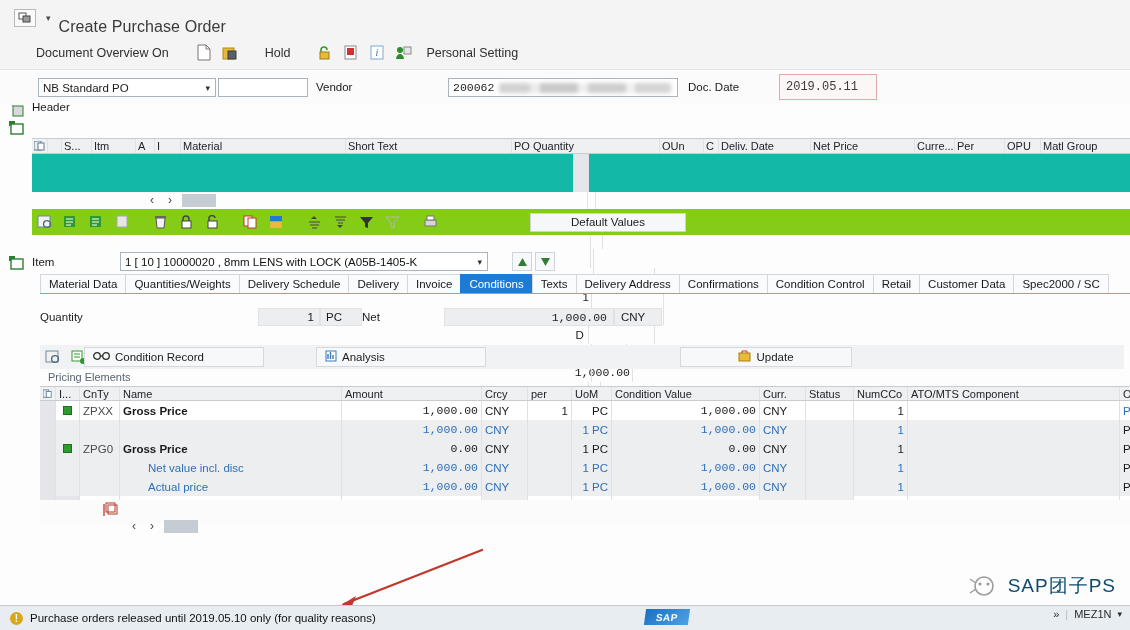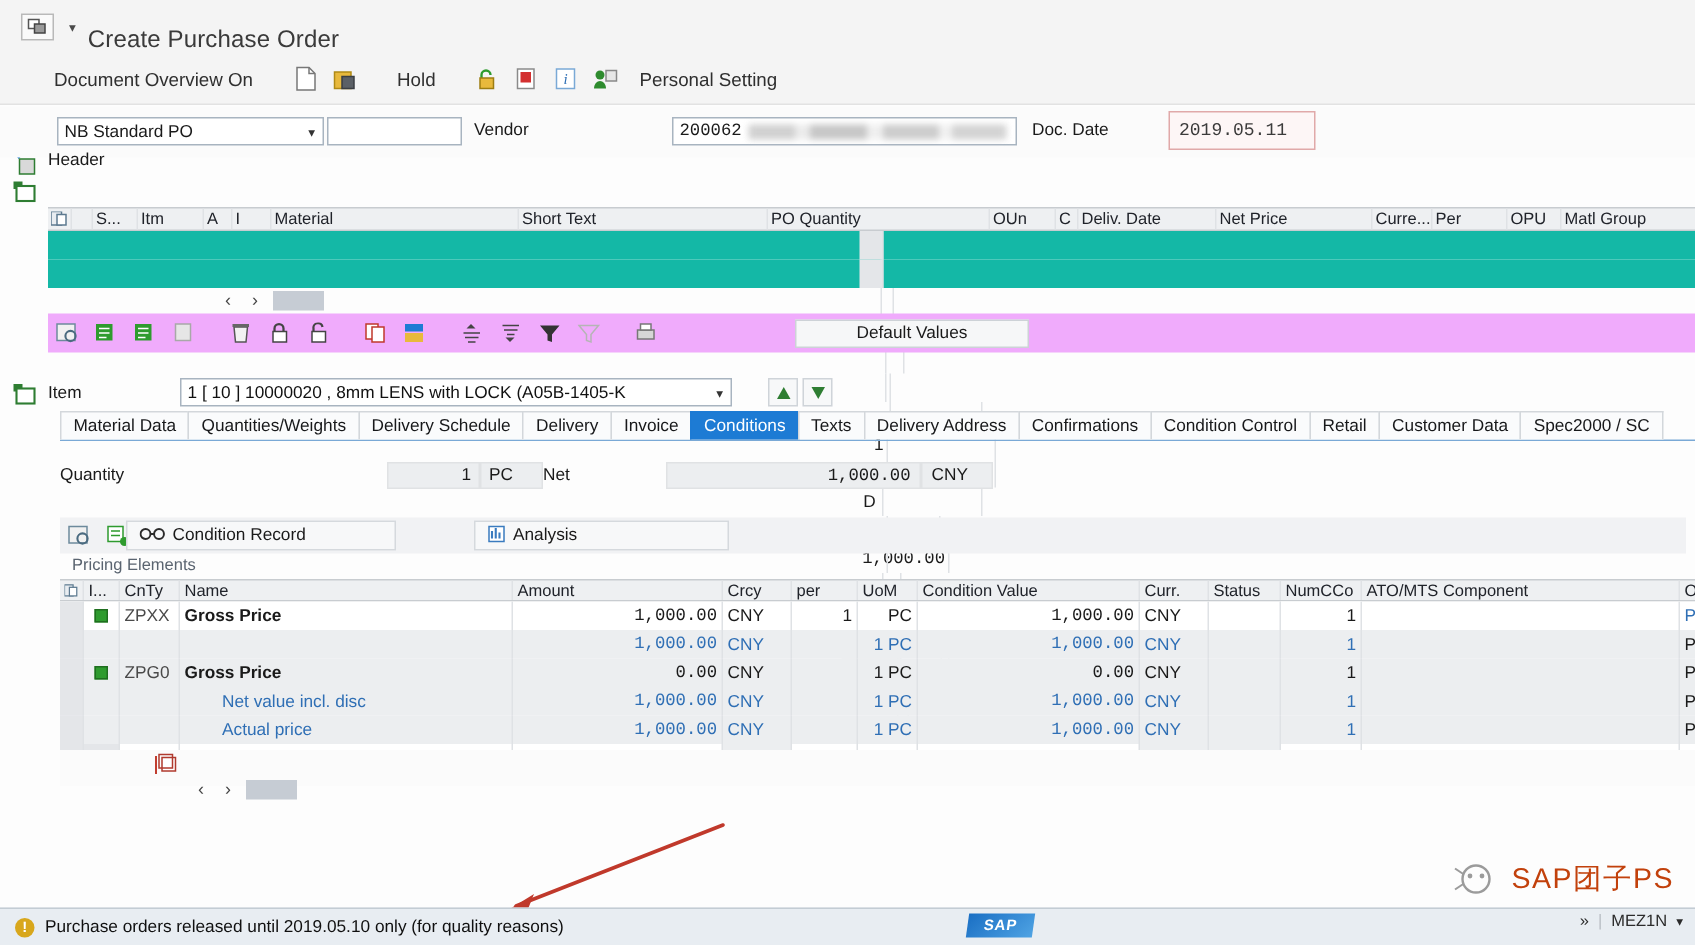--- a/index.html
+++ b/index.html
@@ -79,21 +79,21 @@
   .gc { flex: none; overflow: hidden; white-space: nowrap; padding: 0 2px;
         border-right: 1px solid #dfe2e5; height: 100%; display: flex; align-items: center; }
   .gc.num { justify-content: flex-end; }
   .mono { font-family: "Liberation Mono", monospace; }
   .link-u { text-decoration: underline; color: #1a1a1a; }
 
   
   .gridnav { position: absolute; left: 146px; top: 193px; display: flex; align-items: center; gap: 6px; }
   .navarrow { font-size: 12px; color: #444; width: 12px; text-align: center; }
   .navbtn { width: 34px; height: 13px; background: #c6ccd4; }
-  .btm-toolbar { position: absolute; left: 32px; top: 209px; width: 1098px; height: 26px; background: #f0abfc;
+  .btm-toolbar { position: absolute; left: 32px; top: 209px; width: 1098px; height: 26px; background: #84cc16;
                  display: flex; align-items: center; }
   .bt-ic { width: 26px; height: 22px; display: flex; align-items: center; justify-content: center; }
   .flatbtn {
     border: 1px solid #cdd2d7; background: #f6f7f8; font-size: 11.5px;
     height: 19px; display: flex; align-items: center; justify-content: center; color: #1a1a1a;
   }
   .item-sel {
     position: absolute; left: 120px; top: 252px; width: 368px; height: 19px;
     border: 1px solid #a8b4c0; background: #fff; font-size: 11.5px;
     display: flex; align-items: center; padding: 0 14px 0 4px; color: #111;
@@ -130,21 +130,21 @@
   .rw-white { background: #ffffff; }
   .rw-grey { background: #eceef0; }
   .blue { color: #2f6fb5; }
   .sq { width: 9px; height: 9px; background: #2e9b2e; border: 1px solid #1f6e1f; display: inline-block; }
 
   .pt-foot { position: absolute; left: 40px; top: 500px; width: 1090px; height: 24px; background: #fbfbfb; }
   .pt-nav { position: absolute; left: 128px; top: 519px; display: flex; align-items: center; gap: 6px; }
 
   .arrow-ann { position: absolute; left: 330px; top: 548px; width: 160px; height: 62px; }
   .watermark { position: absolute; right: 14px; top: 573px; display: flex; align-items: center; gap: 7px;
-               color: #c2410c; font-size: 19px; letter-spacing: 1px; }
+               color: #0c4a6e; font-size: 19px; letter-spacing: 1px; }
   .wm-url { position: absolute; right: 8px; top: 604px; font-size: 15px; color: #b9c3cc; letter-spacing: .4px; }
 
   
   .statusbar { position: absolute; left: 0; top: 605px; width: 1130px; height: 25px;
                background: #e8edf2; border-top: 1px solid #c3ccd4; display: flex; align-items: center; }
   .st-msg { font-size: 11.5px; color: #101010; }
   .sap-logo { position: absolute; left: 645px; top: 609px; width: 44px; height: 16px;
               background: linear-gradient(135deg,#1a6fc4,#4fa3e3); color: #fff; font-weight: bold;
               font-size: 10px; display: flex; align-items: center; justify-content: center;
               transform: skewX(-8deg); letter-spacing: .5px; }
@@ -513,20 +513,29 @@
     <div class="cbtn" style="position:absolute; left:44px; width:180px;">
       <span>
         <svg width="17" height="10" viewBox="0 0 17 10">
             <circle cx="4" cy="5" r="3.3" fill="none" stroke="#2b2b2b" stroke-width="1.3"></circle>
             <circle cx="13" cy="5" r="3.3" fill="none" stroke="#2b2b2b" stroke-width="1.3"></circle>
             <path d="M7.3 5h2.4" stroke="#2b2b2b" stroke-width="1.3"></path>
           </svg>
       </span>
       <span>Condition Record</span>
     </div>
+    <div class="cbtn" style="position:absolute; left:640px; width:172px; justify-content:center;">
+      <span>
+        <svg width="13" height="12" viewBox="0 0 13 12">
+            <rect x="1" y="3" width="11" height="8" fill="#e8b93c" stroke="#a8800f"></rect>
+            <path d="M4 3V1h5v2" stroke="#c0392b" fill="none"></path>
+          </svg>
+      </span>
+      <span>Update</span>
+    </div>
   </div>
 
   <span class="pe-label">Pricing Elements</span>
 
   <div class="pt">
     <div class="pt-head" id="pt-head">
         <div class="pc" style="width: 16px;">
           <svg width="11" height="10" viewBox="0 0 11 10">
             <rect x="0" y="0" width="7" height="9" fill="#e9edf1" stroke="#5d7a90"></rect>
             <rect x="4" y="2" width="6" height="7" fill="#fff" stroke="#5d7a90"></rect>

